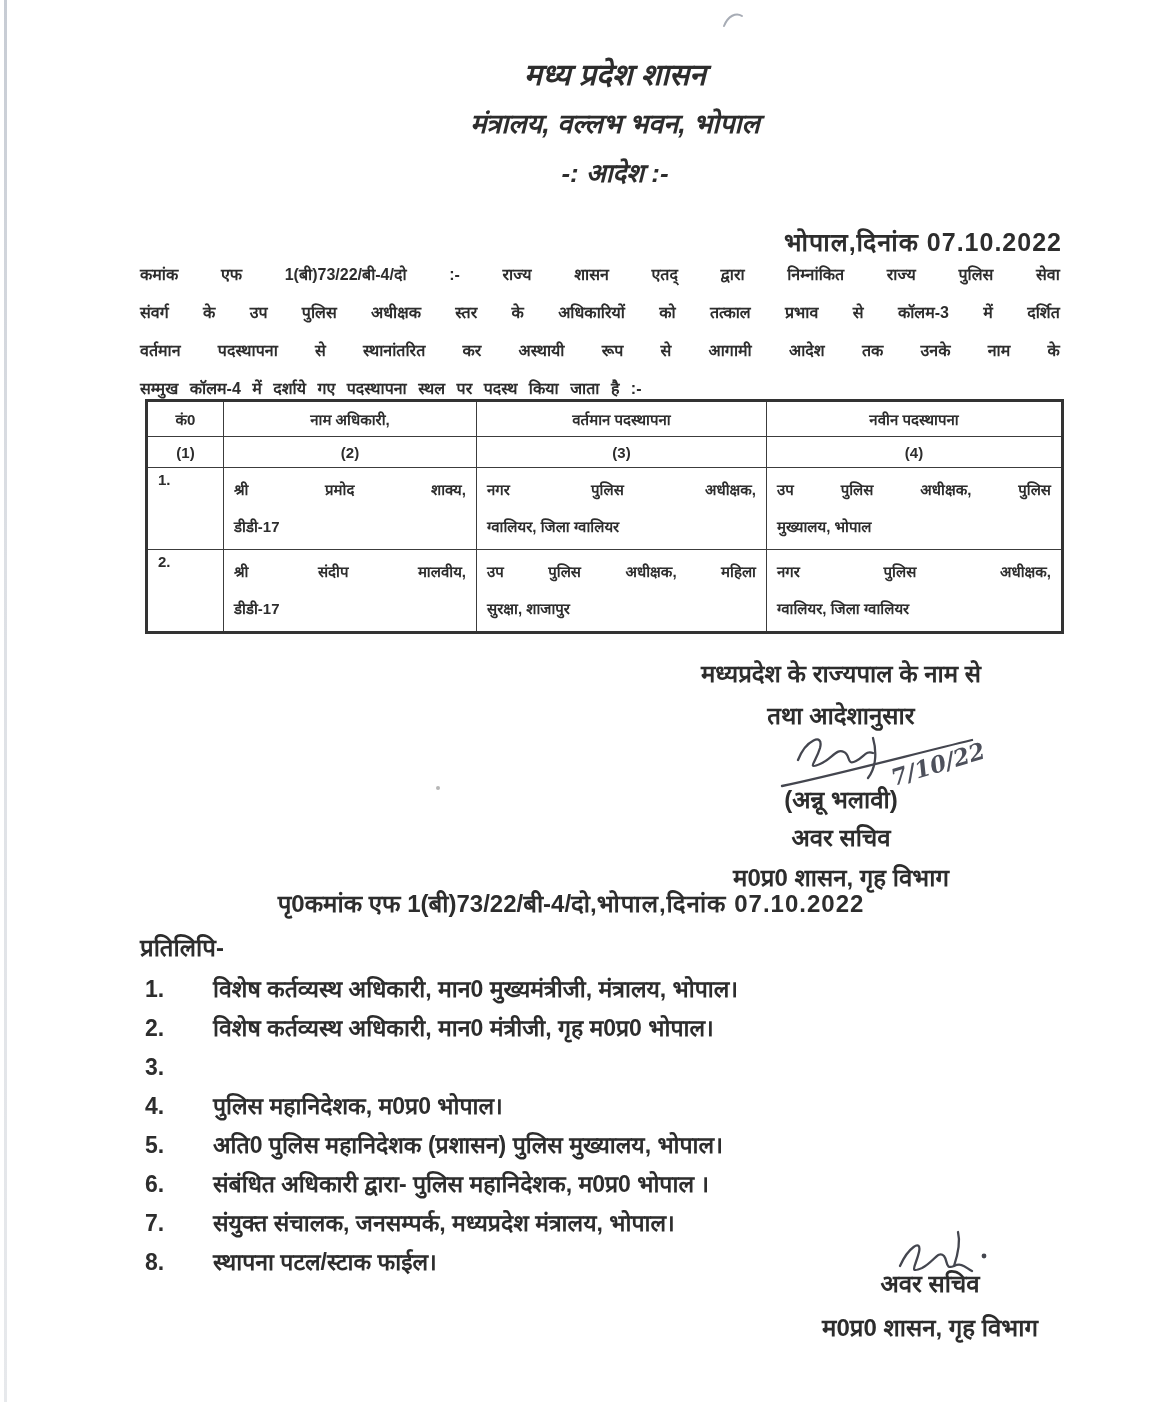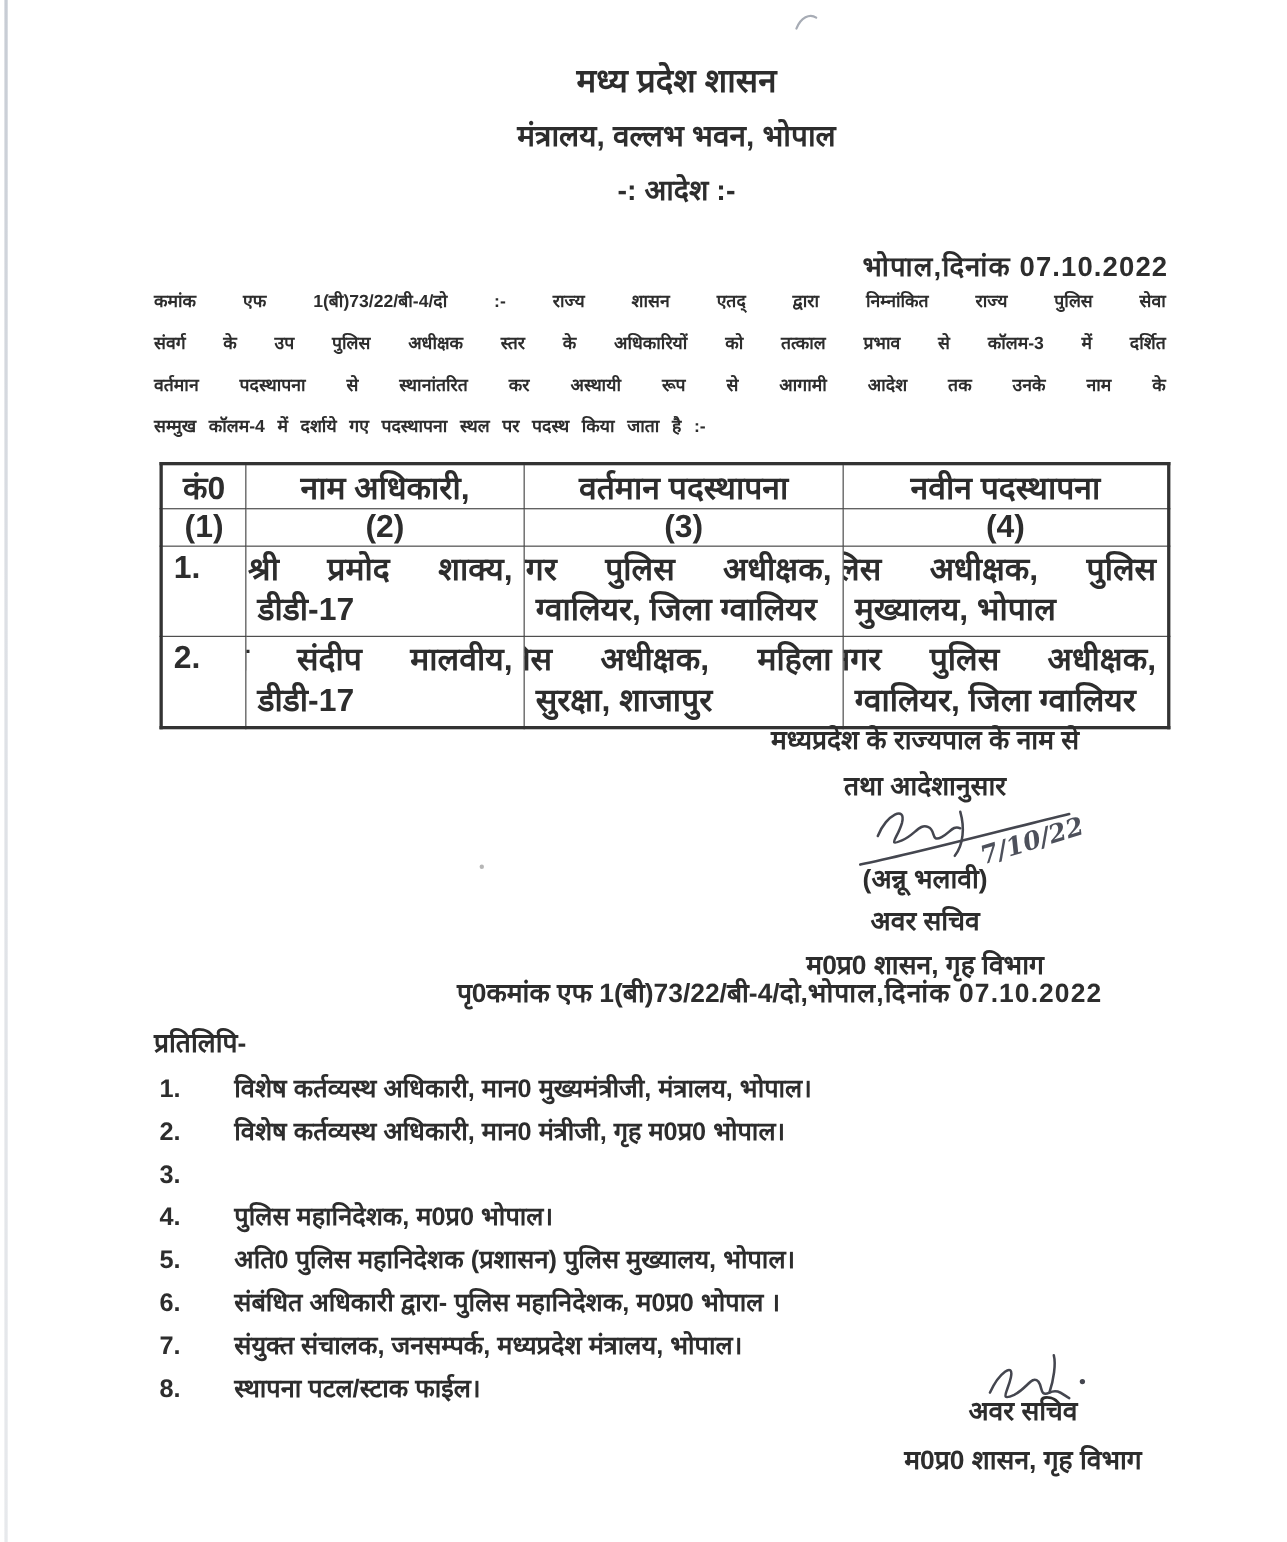--- a/index.html
+++ b/index.html
@@ -11,59 +11,59 @@
     color:#2d2d2d;
     overflow:hidden;
   }
   .edge-left{position:absolute;left:4px;top:0;width:3px;height:100%;
     background:linear-gradient(180deg,#c7ccd4 0%,#dde0e5 40%,#e7e9ec 100%);}
   .corner-mark{position:absolute;left:720px;top:8px;}
   .stray-dot{position:absolute;left:436px;top:786px;width:4px;height:4px;border-radius:50%;
     background:#7a7a7a;opacity:.55;}
 
   
-  .letterhead{position:absolute;left:140px;top:56px;width:950px;text-align:center;font-weight:700;}
+  .letterhead{position:absolute;left:140px;top:56px;width:950px;text-align:center;font-weight:700;font-style:italic;}
   .lh1{font-size:30px;line-height:38px;}
   .lh2{font-size:28px;line-height:36px;margin-top:12px;}
   .lh3{font-size:27px;line-height:36px;margin-top:12px;}
   .lh4{font-size:26px;line-height:34px;margin-top:14px;}
 
   .date-top{position:absolute;top:224px;right:108px;font-size:25px;font-weight:700;letter-spacing:1px;}
 
   
   .para{position:absolute;left:140px;top:256px;width:920px;font-size:16px;font-weight:600;}
   .jline{display:flex;justify-content:space-between;height:38px;line-height:38px;}
   .jline span{white-space:nowrap;}
   .lline{height:38px;line-height:38px;word-spacing:7px;}
 
   
-  .ttable{position:absolute;left:145px;top:420px;border-collapse:collapse;
-    font-size:29px;font-weight:600;table-layout:fixed;width:916px;}
+  .ttable{position:absolute;left:145px;top:399px;border-collapse:collapse;
+    font-size:15px;font-weight:600;table-layout:fixed;width:916px;}
   .ttable td{border:1.5px solid #3c3c3c;padding:0 10px;vertical-align:top;overflow:hidden;}
   .ttable{border:3px solid #333333;}
   .th-row td{height:34px;text-align:center;font-weight:700;vertical-align:middle;padding:0 4px;}
   .num-row td{height:30px;text-align:center;vertical-align:middle;}
   .data-row td{height:78px;padding-top:3px;}
   .cl{height:37px;line-height:37px;white-space:nowrap;}
-  .jwords{display:flex;justify-content:flex-end;gap:44px;}
+  .jwords{display:flex;justify-content:space-between;gap:44px;}
   .sno-cell{padding-left:12px;}
 
   
   .sign-block{position:absolute;left:611px;top:656px;width:460px;text-align:center;
     font-size:24px;font-weight:700;}
   .sb-l1{line-height:36px;}
   .sb-l2{line-height:36px;margin-top:6px;text-align:center;}
   .sb-name{line-height:36px;margin-top:48px;}
   .sb-desig{line-height:36px;margin-top:2px;}
   .sb-dept{line-height:36px;margin-top:4px;}
   .main-sign{position:absolute;left:165px;top:68px;z-index:2;}
 
   
   .ref-row{position:absolute;left:140px;top:886px;width:920px;display:flex;
-    justify-content:flex-end;font-size:24px;font-weight:700;line-height:36px;}
+    justify-content:center;font-size:24px;font-weight:700;line-height:36px;}
   .ref-date{margin-right:58px;letter-spacing:1px;}
   .copy-label{position:absolute;left:140px;top:930px;font-size:24px;font-weight:700;}
 
   
   .copies{position:absolute;left:145px;top:970px;width:930px;font-size:23px;font-weight:600;}
   .copy-item{display:flex;height:39px;line-height:39px;}
   .copy-item .no{width:68px;flex:none;}
 
   
   .footer-sign{position:absolute;left:760px;top:1222px;width:340px;text-align:center;

